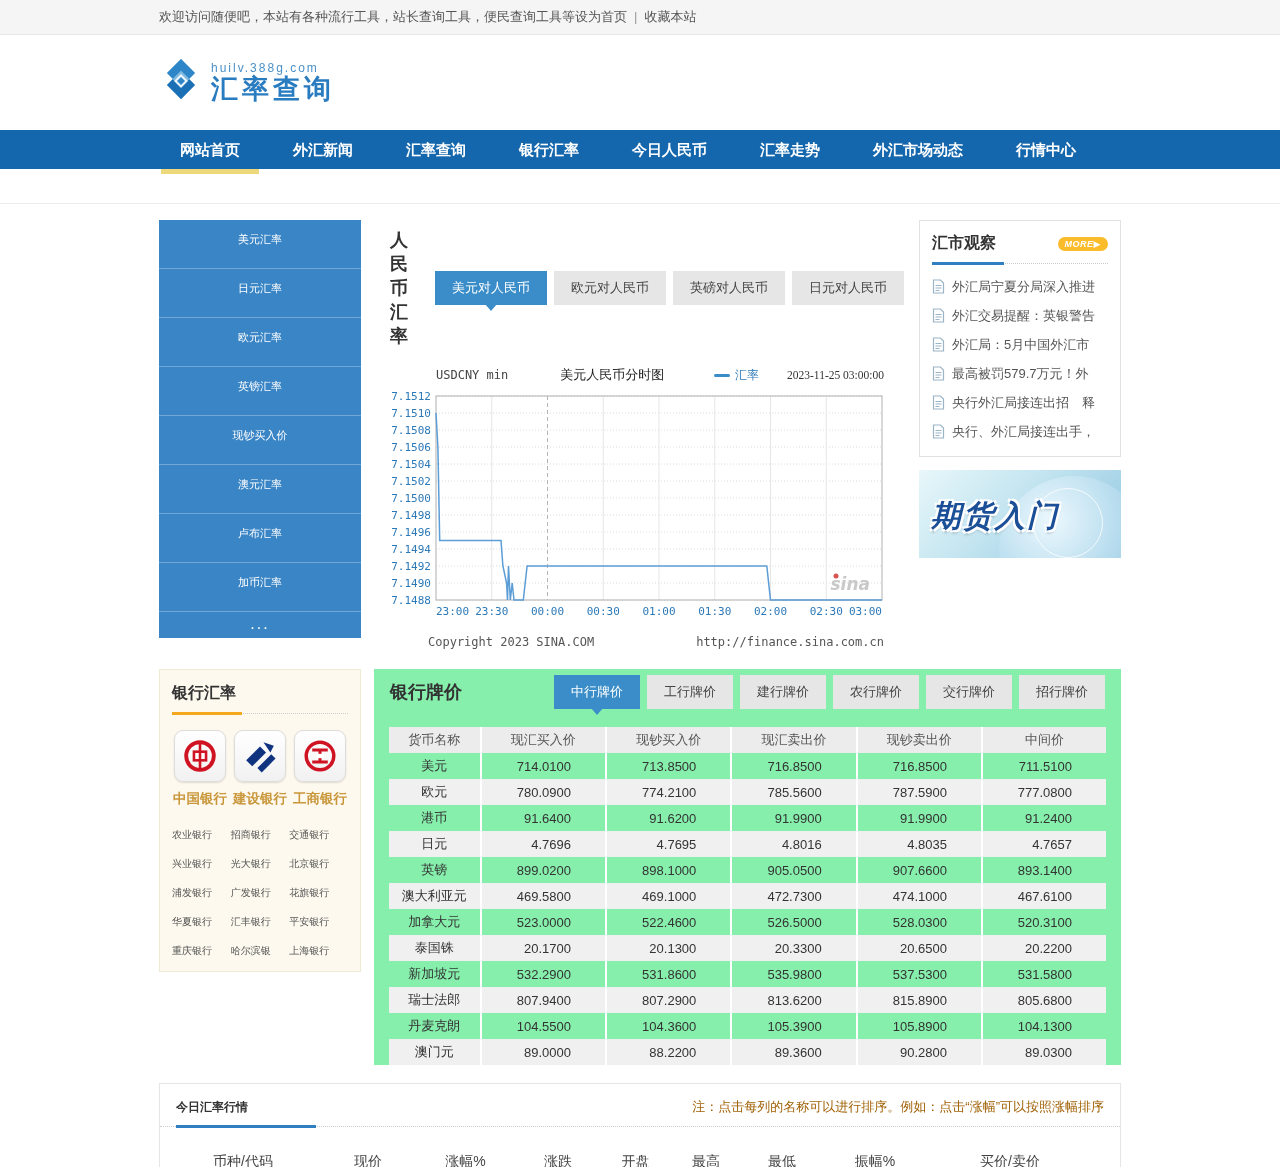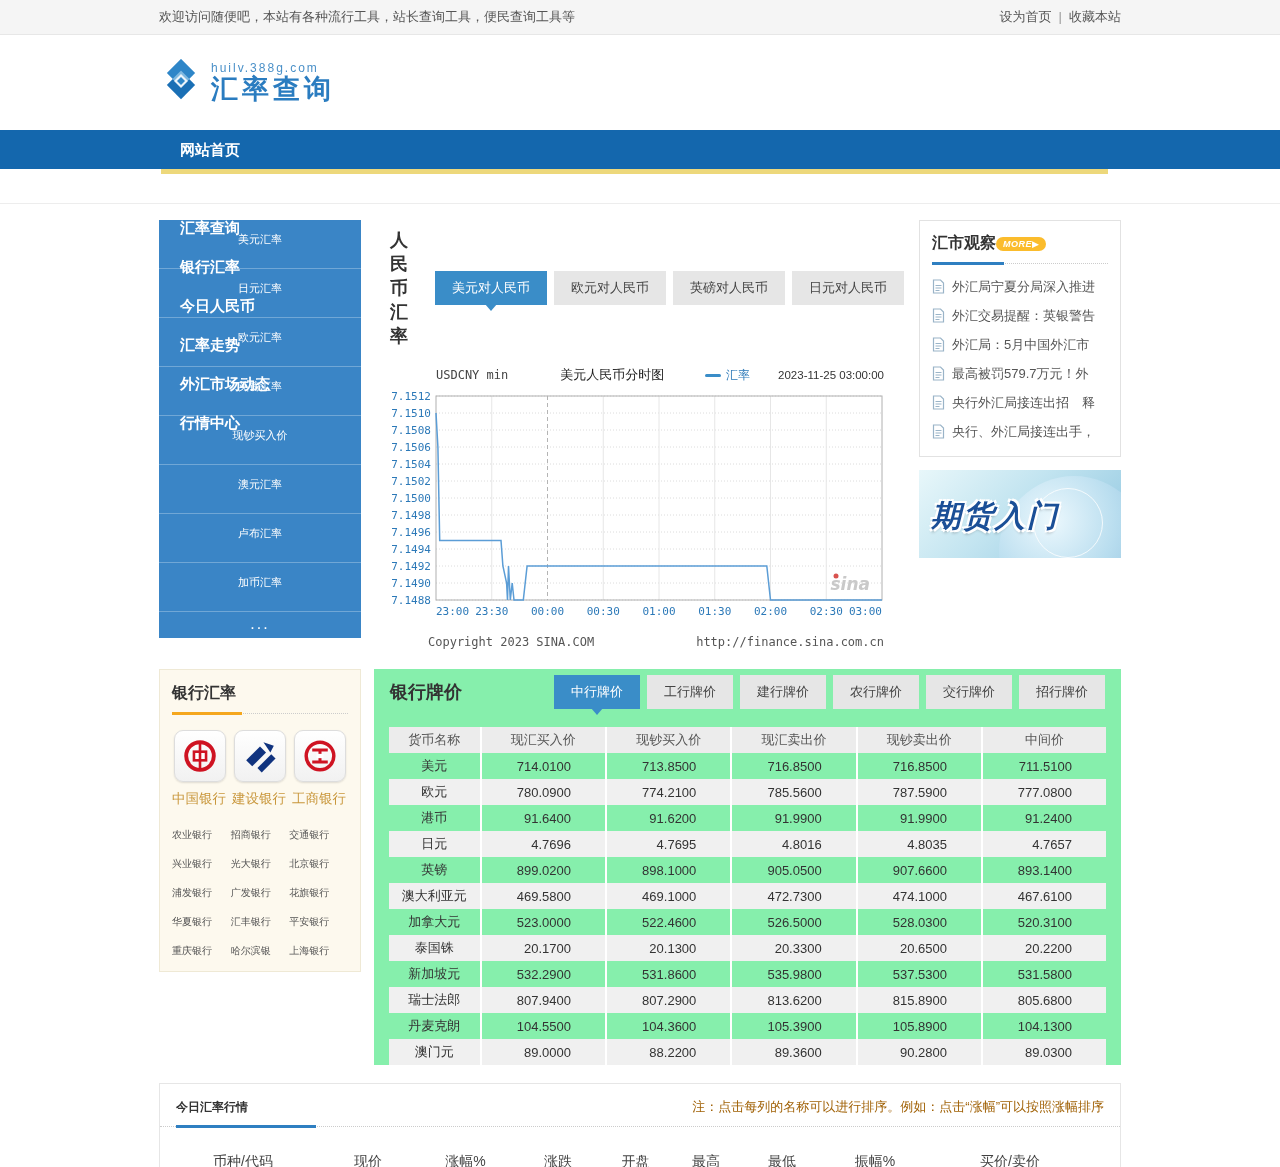--- a/index.html
+++ b/index.html
@@ -2,34 +2,34 @@
 <html><head>
 <meta charset="utf-8">
 <style>
   * { margin:0; padding:0; box-sizing:border-box; }
   html,body { width:1280px; height:1167px; overflow:hidden; background:#fff;
     font-family:"Liberation Sans","DejaVu Sans",sans-serif; color:#333; }
 
   
   .topbar { height:35px; background:#f5f5f5; border-bottom:1px solid #e7e7e7;
     font-size:13px; color:#555; }
-  .topbar-in { width:962px; margin:0 auto; display:flex; justify-content:space-between; align-items:center; height:34px; }
+  .topbar-in { width:962px; margin:0 auto; display:flex; align-items:center; height:34px; }
   .topbar a { color:#555; text-decoration:none; cursor:pointer; }
   .topbar .sep { margin:0 7px; color:#999; }
 
   
   .header { height:95px; background:#fff; }
   .header-in { width:962px; margin:0 auto; display:flex; align-items:center; height:95px; }
   .logo { display:flex; align-items:center; gap:8px; }
   .logo-txt .dom { font-size:12px; color:#4a90c8; letter-spacing:2px; }
   .logo-txt .ttl { font-size:27px; font-weight:bold; color:#2a7cc0; letter-spacing:4px; line-height:1.1; }
 
   
   .nav { height:39px; background:#1467ad; }
-  .nav-in { width:962px; margin:0 auto; display:flex;flex-direction:column; }
+  .nav-in { width:962px; margin:0 auto; display:flex; }
   .nav-item { display:block; color:#fff; font-size:15px; font-weight:bold; line-height:39px;
     padding:0 21px; margin-right:11px; text-decoration:none; position:relative; cursor:pointer; }
   .nav-item.active::after { content:""; position:absolute; left:2px; right:2px; bottom:-5px; height:5px; background:#edd87b; }
   .subnav { height:35px; border-bottom:1px solid #ededed; }
 
   .container { width:962px; margin:16px auto 0; }
   .row1 { display:flex; gap:0; }
 
   
   .sidebar { width:202px; margin-right:13px; background:#3a85c6; align-self:flex-start; }
@@ -45,28 +45,28 @@
   .tab { font-size:13px; color:#444; background:#e6e6e6; padding:8px 17px; cursor:pointer; position:relative; white-space:nowrap; }
   .tab.active { background:#3a8dc8; color:#fff; }
   .tab.active::after { content:""; position:absolute; left:50%; bottom:-6px; margin-left:-6px;
     border:6px solid transparent; border-top:7px solid #3a8dc8; border-bottom:none; }
   .chart-wrap { margin:2px 16px 0; }
   .chart-head { display:flex; align-items:center; font-size:12px; padding:2px 4px 6px; }
   .chart-symbol { font-family:"DejaVu Sans Mono",monospace; color:#444; margin-left:42px; }
   .chart-title { font-size:13px; color:#222; margin-left:52px; }
   .chart-legend { display:flex; align-items:center; gap:5px; color:#2c79b8; margin-left:auto; }
   .legend-line { display:inline-block; width:16px; height:3px; background:#3a8dc8; border-radius:2px; }
-  .chart-time { font-family:Liberation Sans, sans-serif; color:#333; margin-left:28px; font-size:11.5px; }
+  .chart-time { font-family:Liberation Serif, serif; color:#333; margin-left:28px; font-size:11.5px; }
   .chart-foot { display:flex; justify-content:space-between; font-family:"DejaVu Sans Mono",monospace;
     font-size:12px; color:#555; padding:1px 4px 0 38px; }
 
   
   .right-col { width:202px; }
   .watch-box { border:1px solid #e2e2e2; background:#fff; padding:12px 12px 10px; }
-  .watch-hd { display:flex; justify-content:flex-start; align-items:center; padding-bottom:9px;
+  .watch-hd { display:flex; justify-content:space-between; align-items:center; padding-bottom:9px;
     border-bottom:1px dotted #ccc; position:relative; }
   .watch-hd .bar { position:absolute; left:0; bottom:-2px; width:72px; height:3px; background:#2f7fc1; }
   .watch-title { font-size:16px; font-weight:bold; color:#333; }
   .more-btn { background:#fbbc2c; color:#fff; font-size:9px; font-weight:bold; font-style:italic;
     padding:2px 7px; border-radius:8px; cursor:pointer; letter-spacing:.5px; }
   .news-list { padding-top:8px; }
   .news-item { display:flex; align-items:center; gap:7px; height:29px; font-size:13px; color:#555;
     white-space:nowrap; overflow:hidden; cursor:pointer; }
   .news-item svg { flex:none; }
 
@@ -82,21 +82,21 @@
     text-shadow:-2px -2px 0 #fff,2px -2px 0 #fff,-2px 2px 0 #fff,2px 2px 0 #fff,0 3px 3px rgba(0,0,0,.25); }
 
   
   .row2 { display:flex; margin-top:20px; }
   .bank-box { width:202px; margin-right:13px; background:#fdf9ee; border:1px solid #efe9d5;
     padding:13px 12px; align-self:flex-start; }
   .bank-hd { padding-bottom:9px; border-bottom:1px dotted #ccc; position:relative; }
   .bank-hd .bar { position:absolute; left:0; bottom:-2px; width:70px; height:3px; background:#f5a71d; }
   .bank-hd .t { font-size:16px; font-weight:bold; color:#333; }
   .featured { display:flex; justify-content:space-between; margin-top:16px; }
-  .feat { width:56px; text-align:left; cursor:pointer; }
+  .feat { width:56px; text-align:center; cursor:pointer;font-weight:bold; }
   .feat .ic { width:52px; height:52px; margin:0 auto; border-radius:9px; border:1px solid #ddd;
     background:linear-gradient(180deg,#ffffff 0%,#f1f1f1 100%); display:flex; align-items:center; justify-content:center;
     box-shadow:0 1px 2px rgba(0,0,0,.12); }
   .feat .nm { margin-top:8px; font-size:13.5px; color:#c9973c; white-space:nowrap; }
   .bank-grid { display:grid; grid-template-columns:1fr 1fr 1fr; row-gap:15px; margin-top:20px; }
   .bank-link { font-size:10px; color:#555; text-decoration:none; white-space:nowrap; cursor:pointer; }
 
   
   .prices-panel { width:747px; background:#86efac; }
   .prices-titlebar { display:flex; align-items:center; padding:6px 0 16px 16px; }

